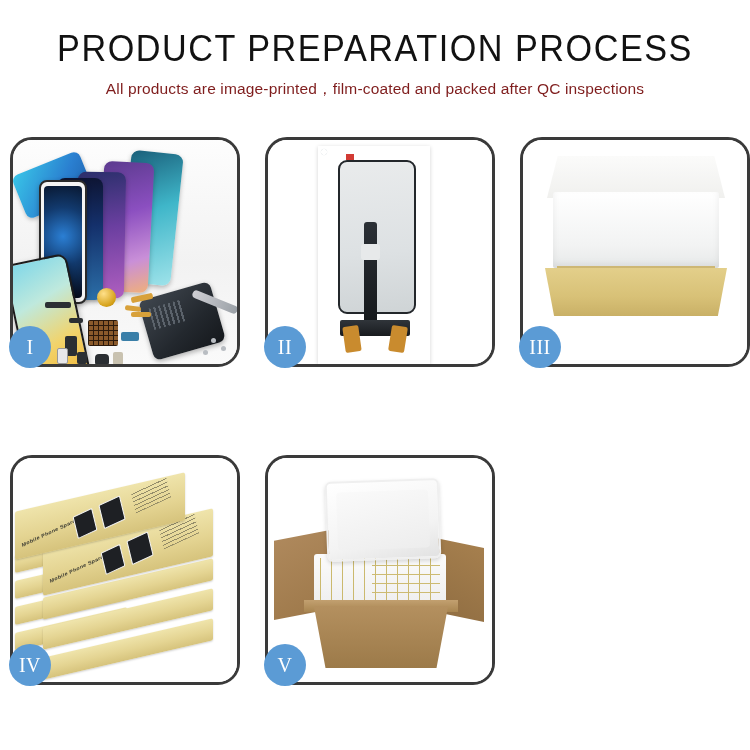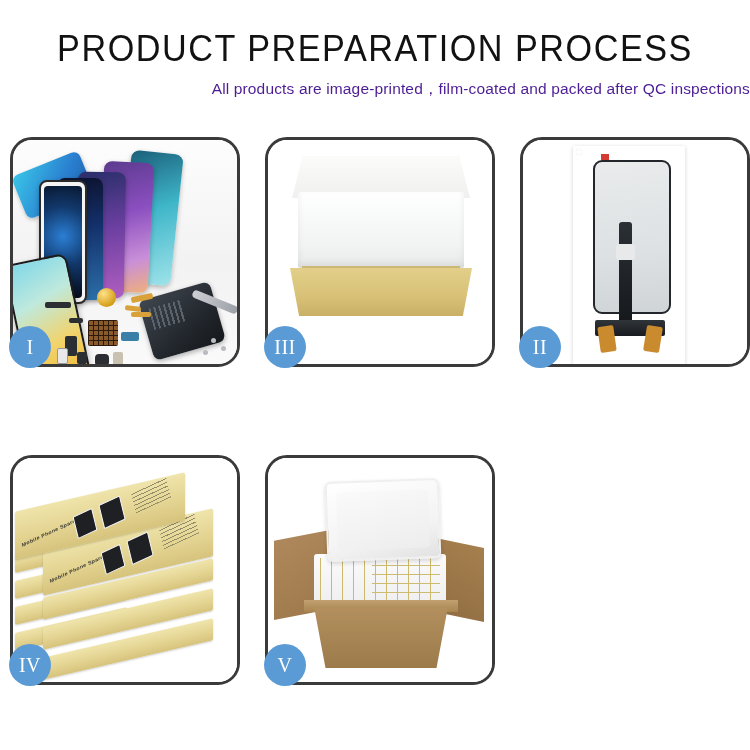--- a/index.html
+++ b/index.html
@@ -14,23 +14,22 @@
   
   .header{padding-top:30px;text-align:center;}
   .title{
     font-family:"Liberation Sans", sans-serif;
     font-size:36px;font-weight:400;color:#121212;
     letter-spacing:1.6px;line-height:1.05;
     transform:scaleX(0.95);
   }
   .subtitle{
     margin-top:11px;
-    font-size:15.5px;font-weight:400;color:#4c1d95;
+    font-size:15.5px;font-weight:400;color:#7f1d1d;
     letter-spacing:0.15px;
-    text-align:right;
   }
 
   
   .grid{
     position:absolute;left:10px;top:137px;
     width:730px;
     display:grid;
     grid-template-columns:230px 230px 230px;
     grid-template-rows:230px 230px;
     column-gap:25px;row-gap:88px;
@@ -245,41 +244,41 @@
         <div class="bit b9"></div>
         <div class="tool"></div>
         <div class="screw s1"></div>
         <div class="screw s2"></div>
         <div class="screw s3"></div>
       </div>
       <div class="badge">I</div>
     </div>
 
     <div class="panel">
-      <div class="stage p3">
-        <div class="box3-lid"></div>
-        <div class="foam3"></div>
-        <div class="box3-inner"></div>
-        <div class="gray-foam"></div>
-        <div class="box3-base"></div>
-      </div>
-      <div class="badge">III</div>
-    </div>
-
-    <div class="panel">
       <div class="stage p2">
         <div class="lcd"></div>
         <div class="lcd-red"></div>
         <div class="flexcab"></div>
         <div class="chipbar"></div>
         <div class="conn c1"></div>
         <div class="conn c2"></div>
         <div class="bubble-bag"></div>
       </div>
       <div class="badge">II</div>
+    </div>
+
+    <div class="panel">
+      <div class="stage p3">
+        <div class="box3-lid"></div>
+        <div class="foam3"></div>
+        <div class="box3-inner"></div>
+        <div class="gray-foam"></div>
+        <div class="box3-base"></div>
+      </div>
+      <div class="badge">III</div>
     </div>
 
     <div class="panel">
       <div class="stage p4">
 
         <div class="stackbox" style="left:2px;top:84px;width:112px;height:18px;transform:skewY(-13deg);"></div>
         <div class="stackbox" style="left:2px;top:110px;width:112px;height:18px;transform:skewY(-13deg);"></div>
         <div class="stackbox" style="left:2px;top:136px;width:112px;height:18px;transform:skewY(-13deg);"></div>
         <div class="stackbox" style="left:2px;top:162px;width:112px;height:18px;transform:skewY(-13deg);"></div>
 

